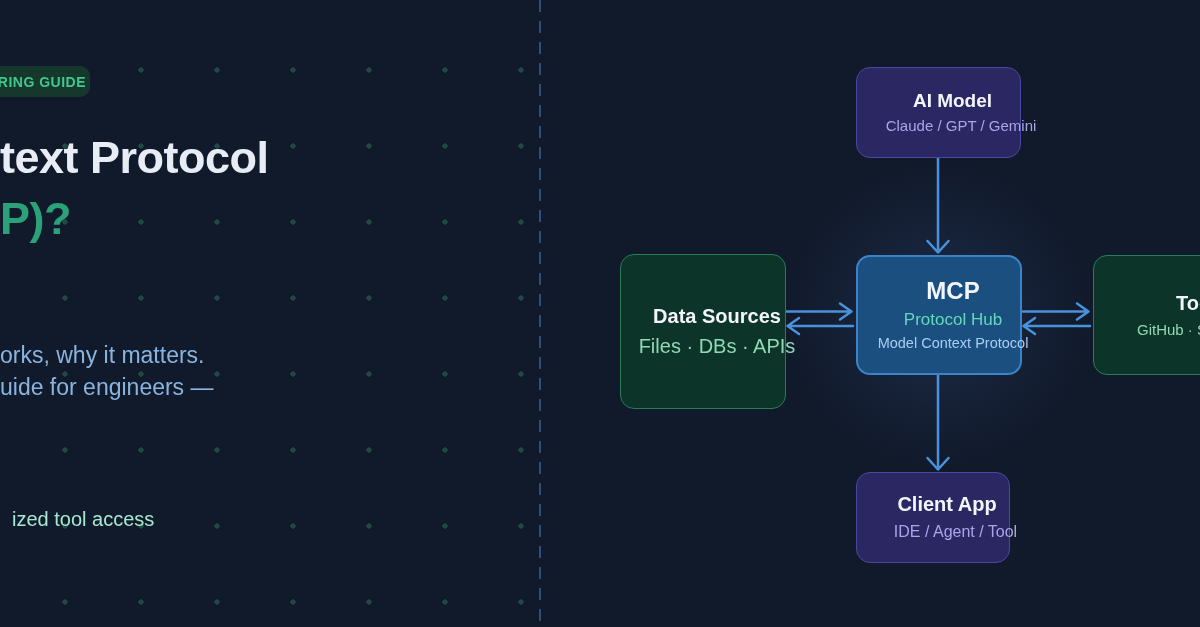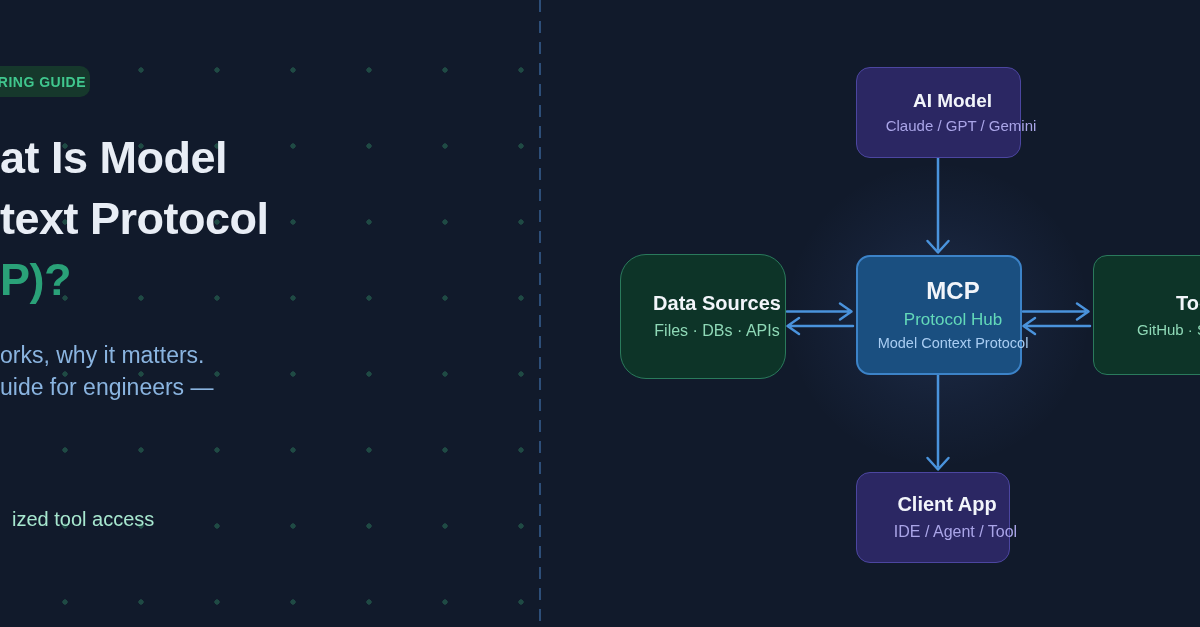--- a/index.html
+++ b/index.html
@@ -80,23 +80,23 @@
     display:flex;flex-direction:column;align-items:center;justify-content:center;gap:6px;padding-left:28px;
   }
   .node-title{color:var(--node-title);font-weight:700;font-size:19px;line-height:1.15;}
   .node-sub{font-size:15px;line-height:1.2;white-space:nowrap;}
   .purple{background:var(--purple-bg);border-color:var(--purple-border);}
   .purple .node-sub{color:var(--purple-sub);margin-left:17px;}
   .greenbox{background:var(--green-bg);border-color:var(--green-border);}
   .greenbox .node-sub{color:var(--green-sub);}
   .bluebox{background:var(--blue-bg);border-color:var(--blue-border);border-width:2px;}
   .n-ai{left:856px;top:67px;width:165px;height:91px;}
-  .n-data{left:620px;top:254px;width:166px;height:125px;border-radius:26px;}
+  .n-data{left:620px;top:254px;width:166px;height:155px;}
   .n-data .node-title{font-size:20px;}
-  .n-data .node-sub{font-size:16px;}
+  .n-data .node-sub{font-size:20px;}
   .n-mcp{left:856px;top:255px;width:166px;height:120px;gap:5px;}
   .n-mcp .node-title{font-size:24px;}
   .n-mcp .sub-hub{font-size:17px;color:var(--teal-sub);line-height:1.2;}
   .n-mcp .sub-caption{font-size:14.5px;color:var(--lightblue-sub);line-height:1.2;white-space:nowrap;}
   .n-tools{left:1093px;top:255px;width:190px;height:120px;align-items:stretch;}
   .n-tools .node-title{font-size:20px;text-align:center;}
   .n-tools .node-sub{font-size:15px;text-align:left;padding-left:15px;}
   .n-client{left:856px;top:472px;width:154px;height:91px;}
   .n-client .node-title{font-size:20px;}
   .n-client .node-sub{font-size:16px;}
@@ -107,21 +107,20 @@
 <div class="stage">
 
   <div class="dots"></div>
   <div class="divider"></div>
 
   <div class="badge">
     <span>RING GUIDE</span>
   </div>
 
   <h1 class="title">
-    <span class="t-line">at Is Model</span>
     <span class="t-line">text Protocol</span>
     <span class="t-line green">P)?</span>
   </h1>
 
   <p class="subtitle">
     <span>orks, why it matters.</span>
     <span>uide for engineers —</span>
   </p>
 
   <div class="bullets">

